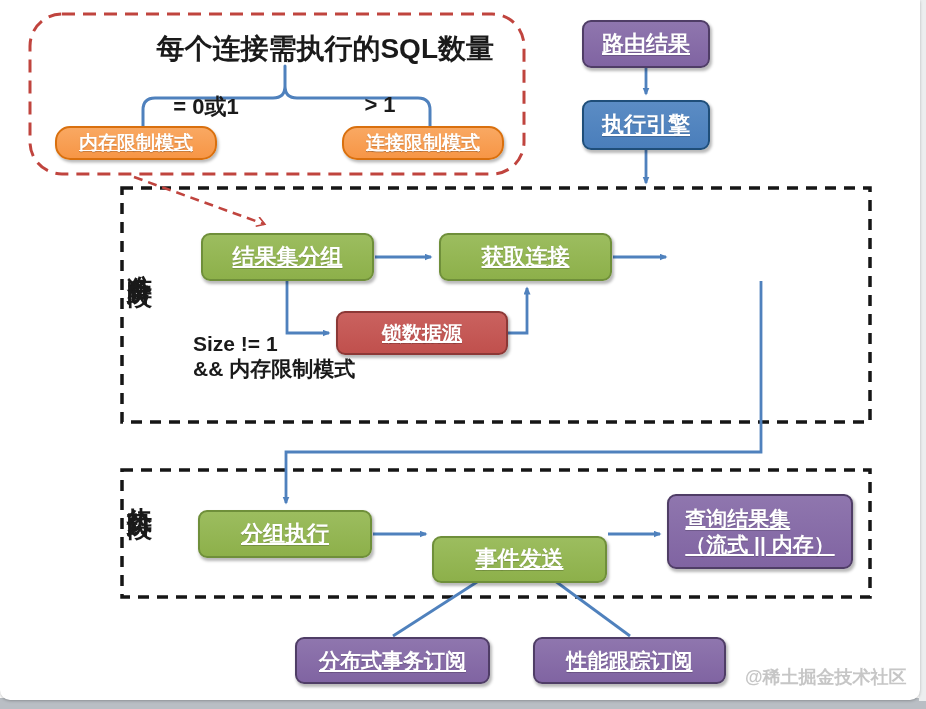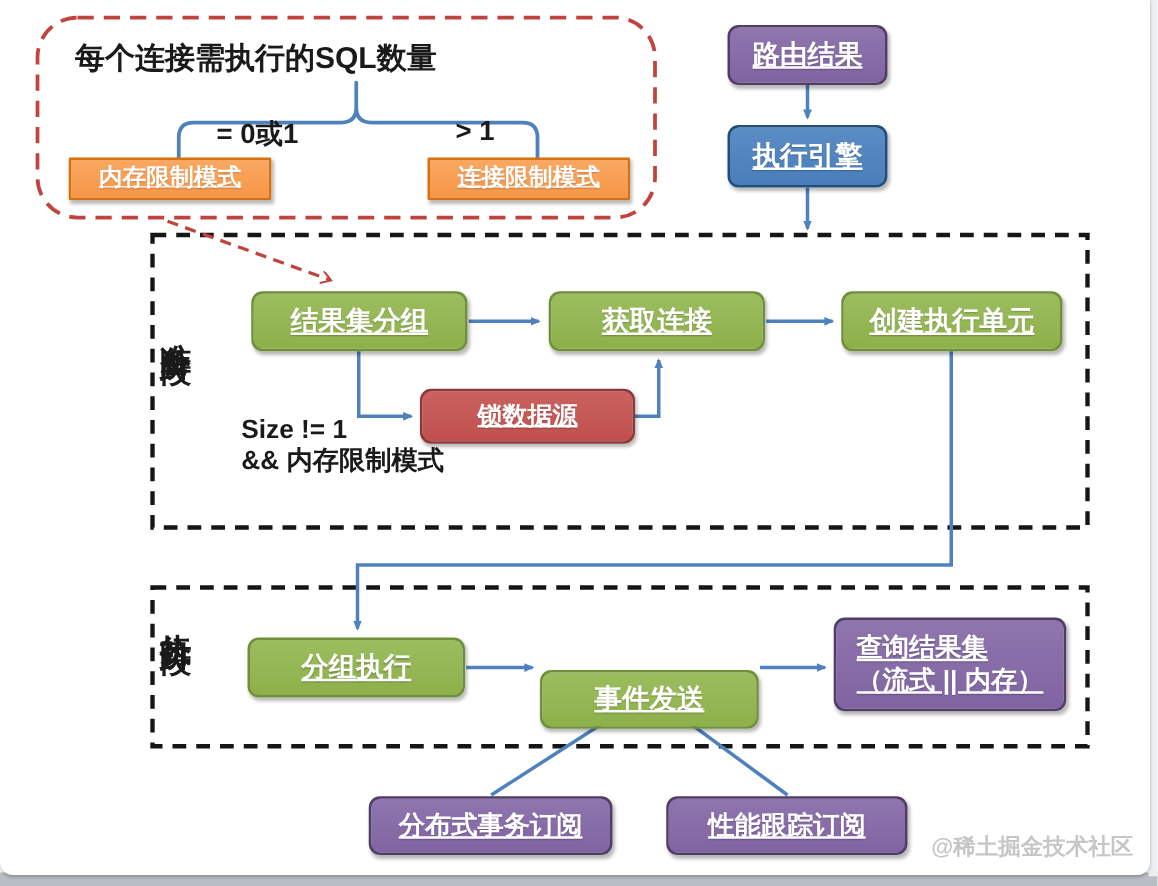--- a/index.html
+++ b/index.html
@@ -29,26 +29,26 @@
   
   .node{
     position:absolute;box-sizing:border-box;display:flex;align-items:center;justify-content:center;
     color:#fff;font-weight:bold;border-radius:9px;
     box-shadow:1.5px 2.5px 3px rgba(0,0,0,.28);line-height:1.2;
     text-shadow:0 1px 1px rgba(0,0,0,.18);
     text-decoration:underline;
   }
   .green{background:linear-gradient(180deg,#9cbd5f,var(--green));border:2.5px solid var(--green-border);font-size:22px;}
   .redbox{background:linear-gradient(180deg,#ca625f,var(--red));border:2.5px solid var(--red-border);font-size:20px;}
-  .orange{background:linear-gradient(180deg,#f9a862,var(--orange));border:2.5px solid var(--orange-border);font-size:19px;border-radius:1px;}
+  .orange{background:linear-gradient(180deg,#f9a862,var(--orange));border:2.5px solid var(--orange-border);font-size:19px;border-radius:15px;}
   .purple{background:linear-gradient(180deg,#8f76ae,var(--purple));border:2.5px solid var(--purple-border);font-size:22px;}
   .blue{background:linear-gradient(180deg,#5b8cc4,var(--blue));border:2.5px solid var(--blue-border);font-size:22px;}
 
   .plain{position:absolute;color:var(--text);font-weight:bold;}
-  .legend-title{left:60px;top:30px;width:434px;text-align:left;font-size:24px;}
+  .legend-title{left:60px;top:30px;width:434px;text-align:right;font-size:28px;}
   .cond-left{left:150px;top:92px;width:112px;text-align:center;font-size:22px;}
   .cond-right{left:342px;top:92px;width:76px;text-align:center;font-size:22px;}
   .phase-label{
     writing-mode:vertical-lr;text-orientation:upright;font-size:25px;letter-spacing:3px;
   }
   .prep-label{left:124px;top:254px;}
   .exec-label{left:124px;top:486px;}
   .size-cond{left:193px;top:331px;font-size:21px;line-height:25px;}
   .size-cond span{display:block;}
   .watermark{position:absolute;left:745px;top:665px;font-size:18px;font-weight:bold;color:var(--watermark);}
@@ -100,21 +100,20 @@
   <div class="plain cond-right">&gt; 1</div>
   <div class="node orange" style="left:55px;top:126px;width:162px;height:34px;">内存限制模式</div>
   <div class="node orange" style="left:342px;top:126px;width:162px;height:34px;">连接限制模式</div>
 
   <div class="node purple" style="left:582px;top:20px;width:128px;height:48px;">路由结果</div>
   <div class="node blue" style="left:582px;top:100px;width:128px;height:50px;">执行引擎</div>
 
   <div class="plain phase-label prep-label">准备阶段</div>
   <div class="node green" style="left:201px;top:233px;width:173px;height:48px;">结果集分组</div>
   <div class="node green" style="left:439px;top:233px;width:173px;height:48px;">获取连接</div>
-  <div class="node green" style="left:673px;top:233px;width:177px;height:48px;">创建执行单元</div>
   <div class="node redbox" style="left:336px;top:311px;width:172px;height:44px;">锁数据源</div>
   <div class="plain size-cond">
     <span>Size != 1</span>
     <span>&amp;&amp; 内存限制模式</span>
   </div>
 
   <div class="plain phase-label exec-label">执行阶段</div>
   <div class="node green" style="left:198px;top:510px;width:174px;height:48px;">分组执行</div>
   <div class="node green" style="left:432px;top:536px;width:175px;height:47px;">事件发送</div>
   <div class="node purple result two-line" style="left:667px;top:494px;width:186px;height:75px;">

